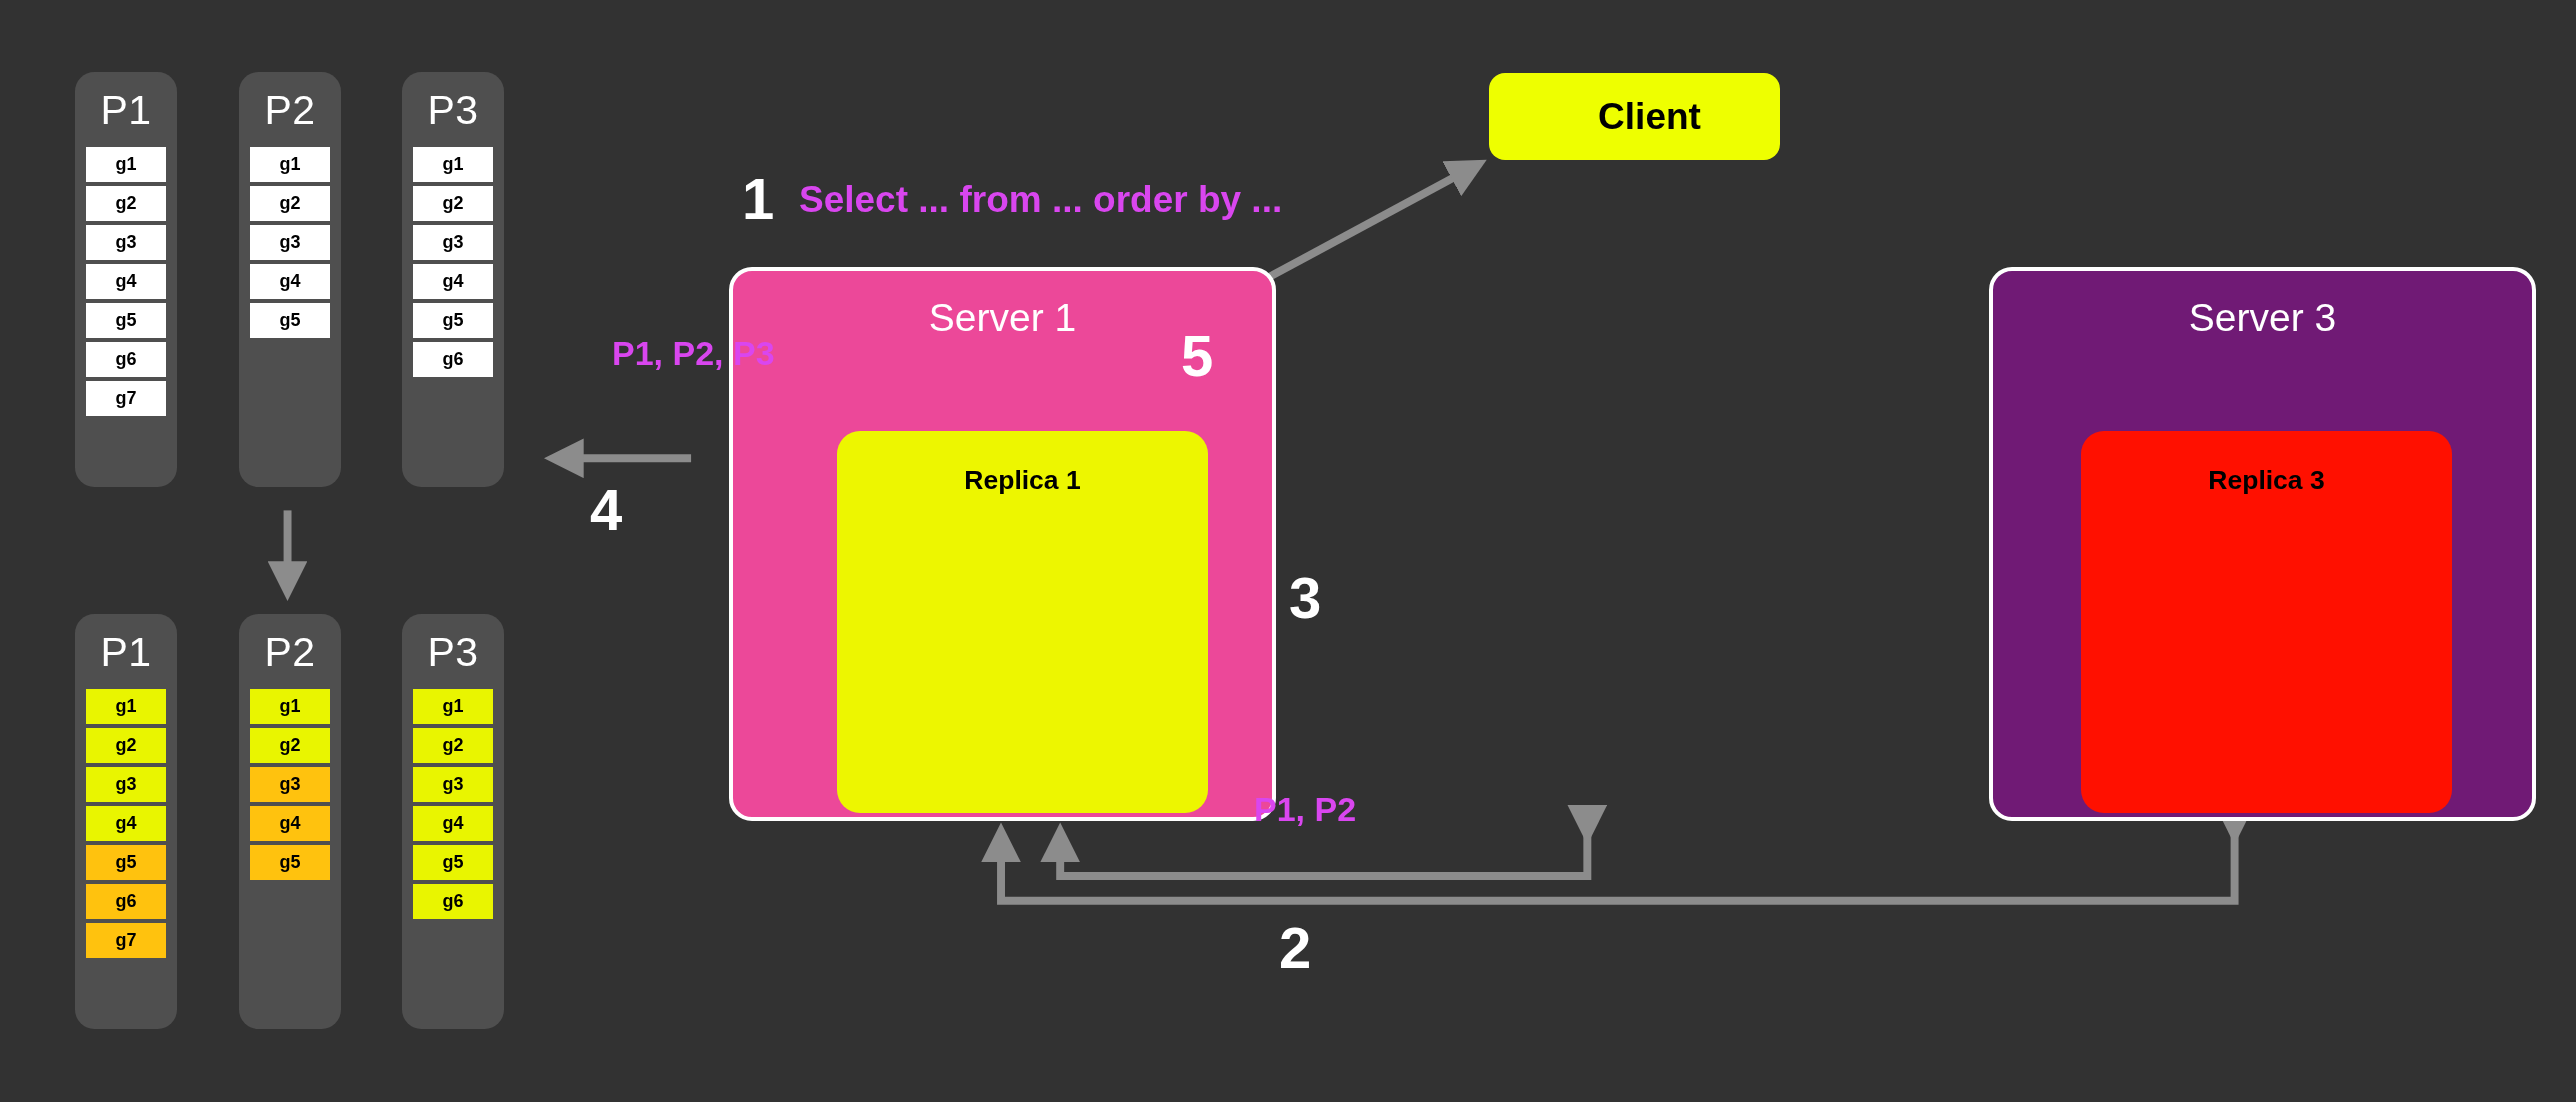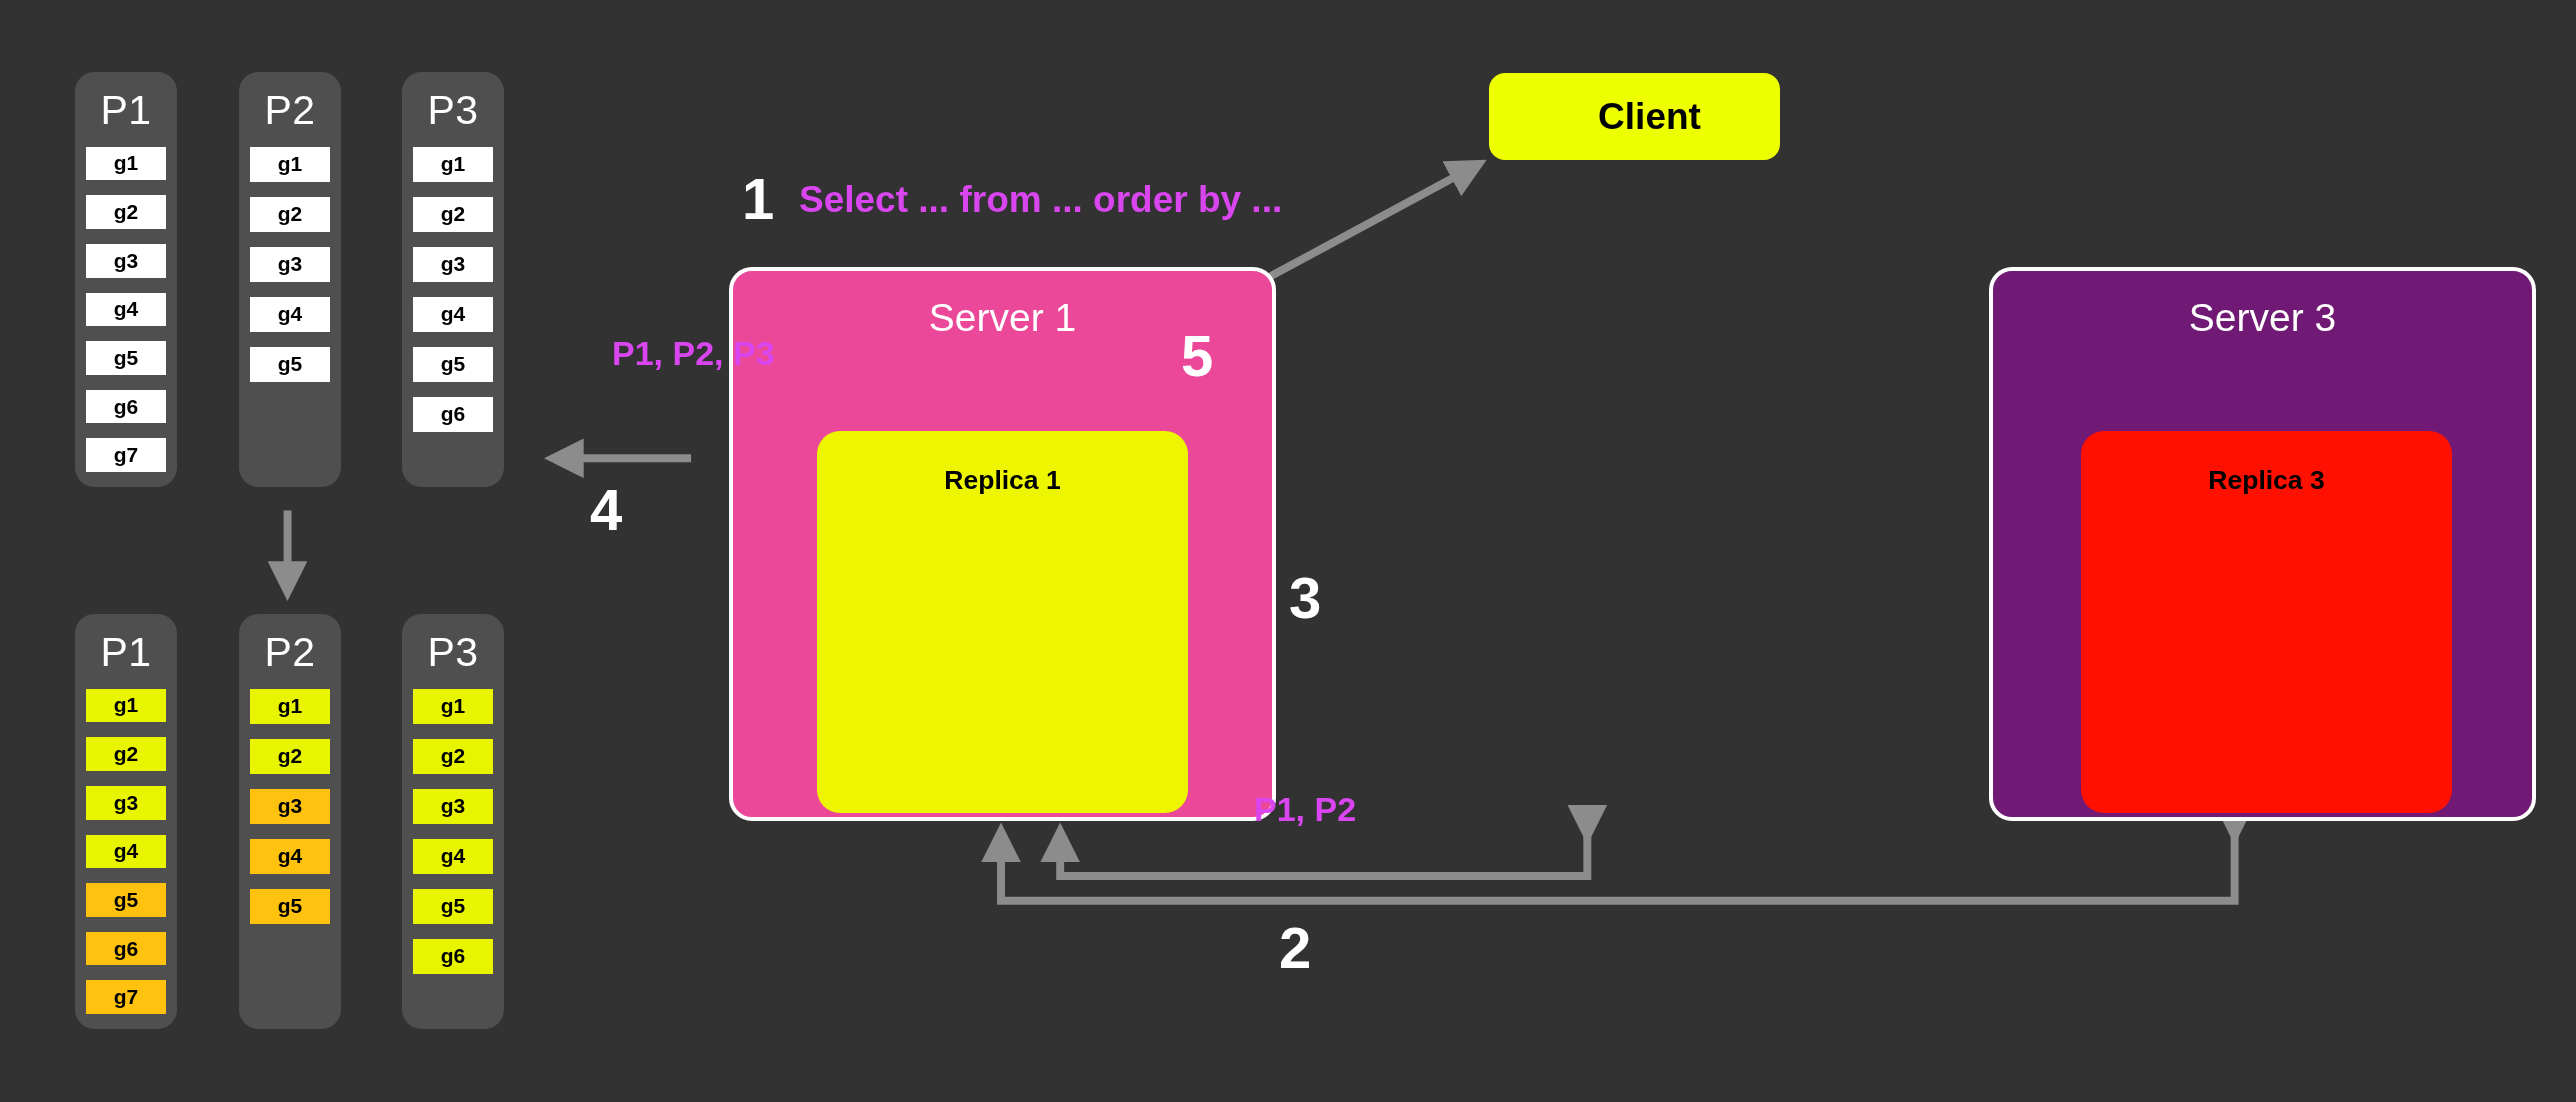--- a/index.html
+++ b/index.html
@@ -4,23 +4,23 @@
 <style>
   html,body{margin:0;padding:0;background:#323232;}
   body{font-family:"Liberation Sans","DejaVu Sans",sans-serif;}
   #canvas{position:relative;width:2576px;height:1102px;background:#323232;overflow:hidden;}
 
   
   .pcol{position:absolute;background:#4f4f4f;border-radius:19.4px;
         display:flex;flex-direction:column;align-items:center;}
   .pcol-title{color:#ffffff;font-size:41px;font-weight:400;line-height:1;
               margin-top:17.7px;margin-bottom:16px;letter-spacing:0.4px;}
-  .pcell{width:80px;height:35px;margin-bottom:15px;display:flex;
+  .pcell{width:80px;height:35px;margin-bottom:4px;display:flex;
          align-items:center;justify-content:center;
-         font-size:21px;font-weight:bold;color:#000;}
+         font-size:18px;font-weight:bold;color:#000;}
   .pcell.c-white{background:#ffffff;}
   .pcell.c-yellow{background:#e9f500;}
   .pcell.c-orange{background:#ffc20e;}
 
   
   .server{position:absolute;border:4.4px solid #ffffff;border-radius:23px;}
   .server-title{position:absolute;left:0;right:0;top:25px;text-align:center;
                 color:#ffffff;font-size:39px;font-weight:400;}
   .replica{position:absolute;border-radius:23px;display:flex;
            align-items:flex-start;justify-content:center;}
@@ -134,21 +134,21 @@
     <div class="pcell c-yellow">g5</div>
     <div class="pcell c-yellow">g6</div>
   </div>
 
   <div id="client" style="left:1489px;top:73px;width:261px;height:87px;background:#eeff00;padding-left:30px;">
     <span>Client</span>
   </div>
 
   <div class="server" style="left:729px;top:267px;width:539px;height:546px;background:#ec4899;">
     <div class="server-title">Server 1</div>
-    <div class="replica" style="left:84px;top:160px;width:371px;height:382px;background:#edf600;">
+    <div class="replica" style="left:104px;top:160px;width:371px;height:382px;background:#edf600;">
       <span class="replica-label">Replica 1</span>
     </div>
   </div>
 
 
   <div class="server" style="left:1989px;top:267px;width:539px;height:546px;background:#701a75;">
     <div class="server-title">Server 3</div>
     <div class="replica" style="left:88px;top:160px;width:371px;height:382px;background:#ff1000;">
       <span class="replica-label">Replica 3</span>
     </div>

